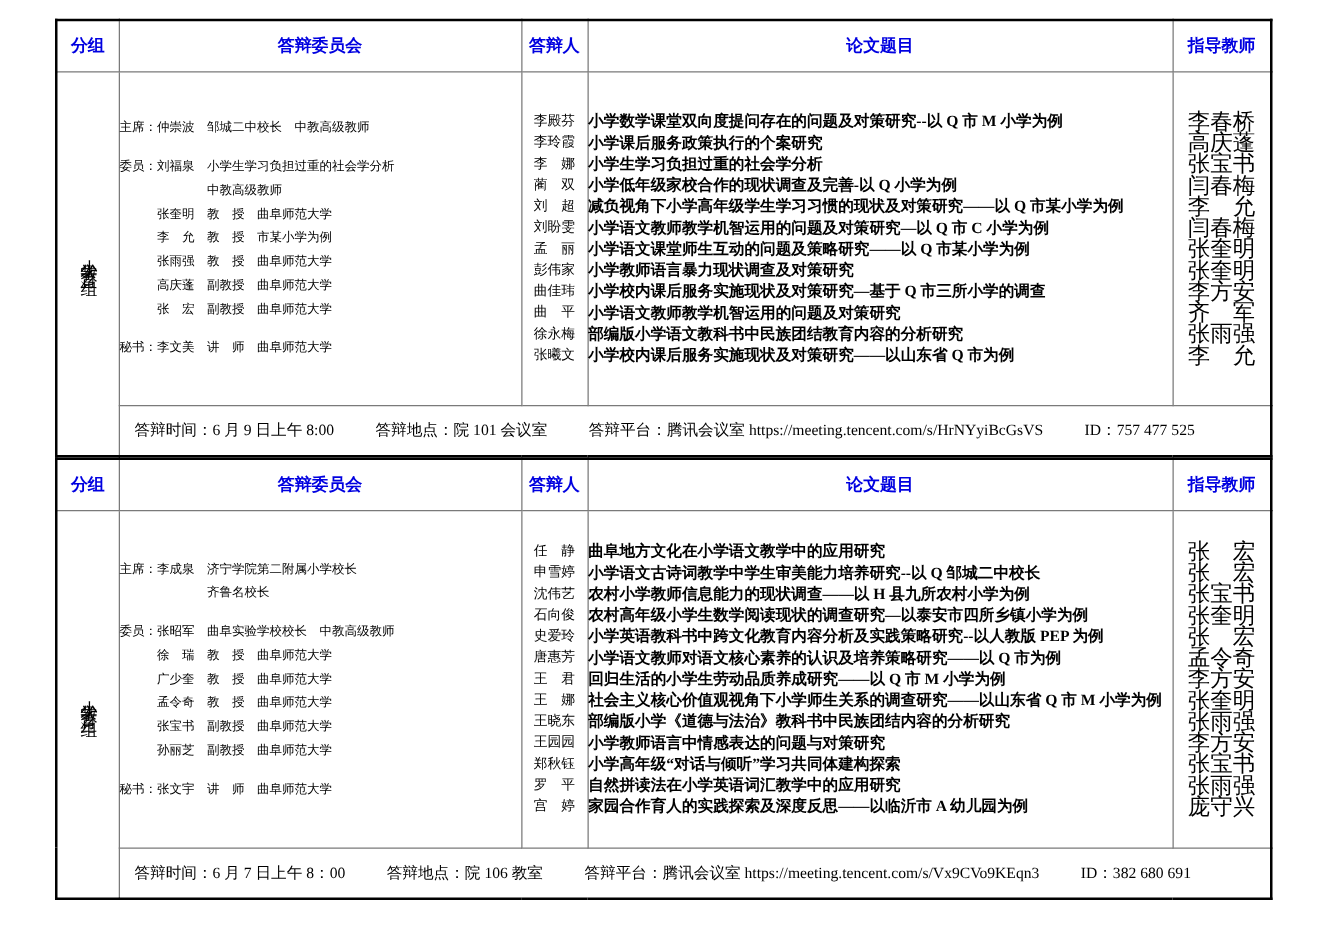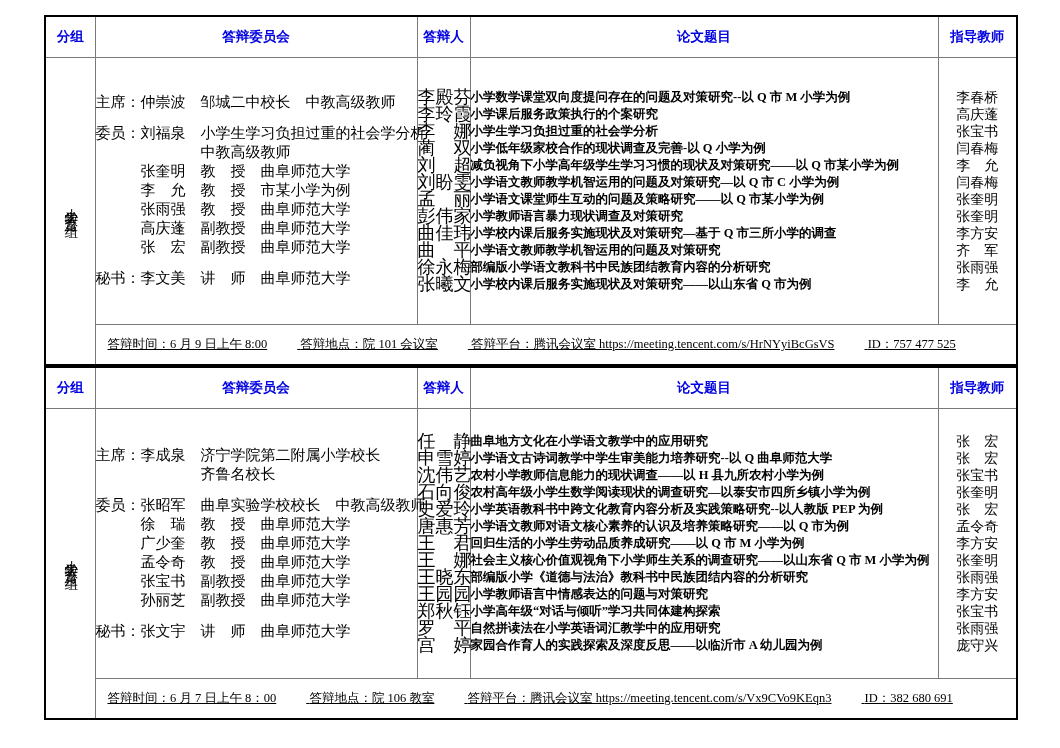--- a/index.html
+++ b/index.html
@@ -41,32 +41,31 @@
   }
   .vert {
     writing-mode: vertical-rl;
     display: inline-block;
     font-size: 13.5px;
     letter-spacing: 3px;
     line-height: 1.1;
   }
   td.body-cell { height: 267px; vertical-align: middle; }
   .t2 td.body-cell { height: 270px; }
-  td.committee-cell { padding-left: 12px; font-size: 15px; }
+  td.committee-cell { padding-left: 12px; font-size: 10px; }
   .cline { white-space: pre; line-height: 19px; min-height: 12px; }
-  td.defenders-cell { text-align: center; font-size: 18px; }
+  td.defenders-cell { text-align: center; font-size: 11px; }
   td.titles-cell { padding-left: 9px; font-size: 12.5px; font-weight: bold; }
-  td.advisors-cell { text-align: center; font-size: 14px; }
+  td.advisors-cell { text-align: center; font-size: 18px; }
   .rline { white-space: pre; line-height: 17px; overflow: visible; }
   tr.footer-row td {
     height: 41px;
     vertical-align: middle;
     padding-left: 12px;
     font-size: 12.5px;
-    text-decoration: underline;
   }
   .seg { margin-right: 30px; white-space: nowrap; }
   .seg:last-child { margin-right: 0; }
 </style>
 </head>
 <body>
 
 <div class="page">
 
   <table class="sched t1">
@@ -210,21 +209,21 @@
             <div class="rline">王　娜</div>
             <div class="rline">王晓东</div>
             <div class="rline">王园园</div>
             <div class="rline">郑秋钰</div>
             <div class="rline">罗　平</div>
             <div class="rline">宫　婷</div>
           </td>
         <td class="body-cell titles-cell">
 
         <div class="rline">曲阜地方文化在小学语文教学中的应用研究</div>
-            <div class="rline">小学语文古诗词教学中学生审美能力培养研究--以 Q 曲阜师范大学</div>
+            <div class="rline">小学语文古诗词教学中学生审美能力培养研究--以 Q 邹城二中校长</div>
             <div class="rline">农村小学教师信息能力的现状调查——以 H 县九所农村小学为例</div>
             <div class="rline">农村高年级小学生数学阅读现状的调查研究—以泰安市四所乡镇小学为例</div>
             <div class="rline">小学英语教科书中跨文化教育内容分析及实践策略研究--以人教版 PEP 为例</div>
             <div class="rline">小学语文教师对语文核心素养的认识及培养策略研究——以 Q 市为例</div>
             <div class="rline">回归生活的小学生劳动品质养成研究——以 Q 市 M 小学为例</div>
             <div class="rline">社会主义核心价值观视角下小学师生关系的调查研究——以山东省 Q 市 M 小学为例</div>
             <div class="rline">部编版小学《道德与法治》教科书中民族团结内容的分析研究</div>
             <div class="rline">小学教师语言中情感表达的问题与对策研究</div>
             <div class="rline">小学高年级“对话与倾听”学习共同体建构探索</div>
             <div class="rline">自然拼读法在小学英语词汇教学中的应用研究</div>

